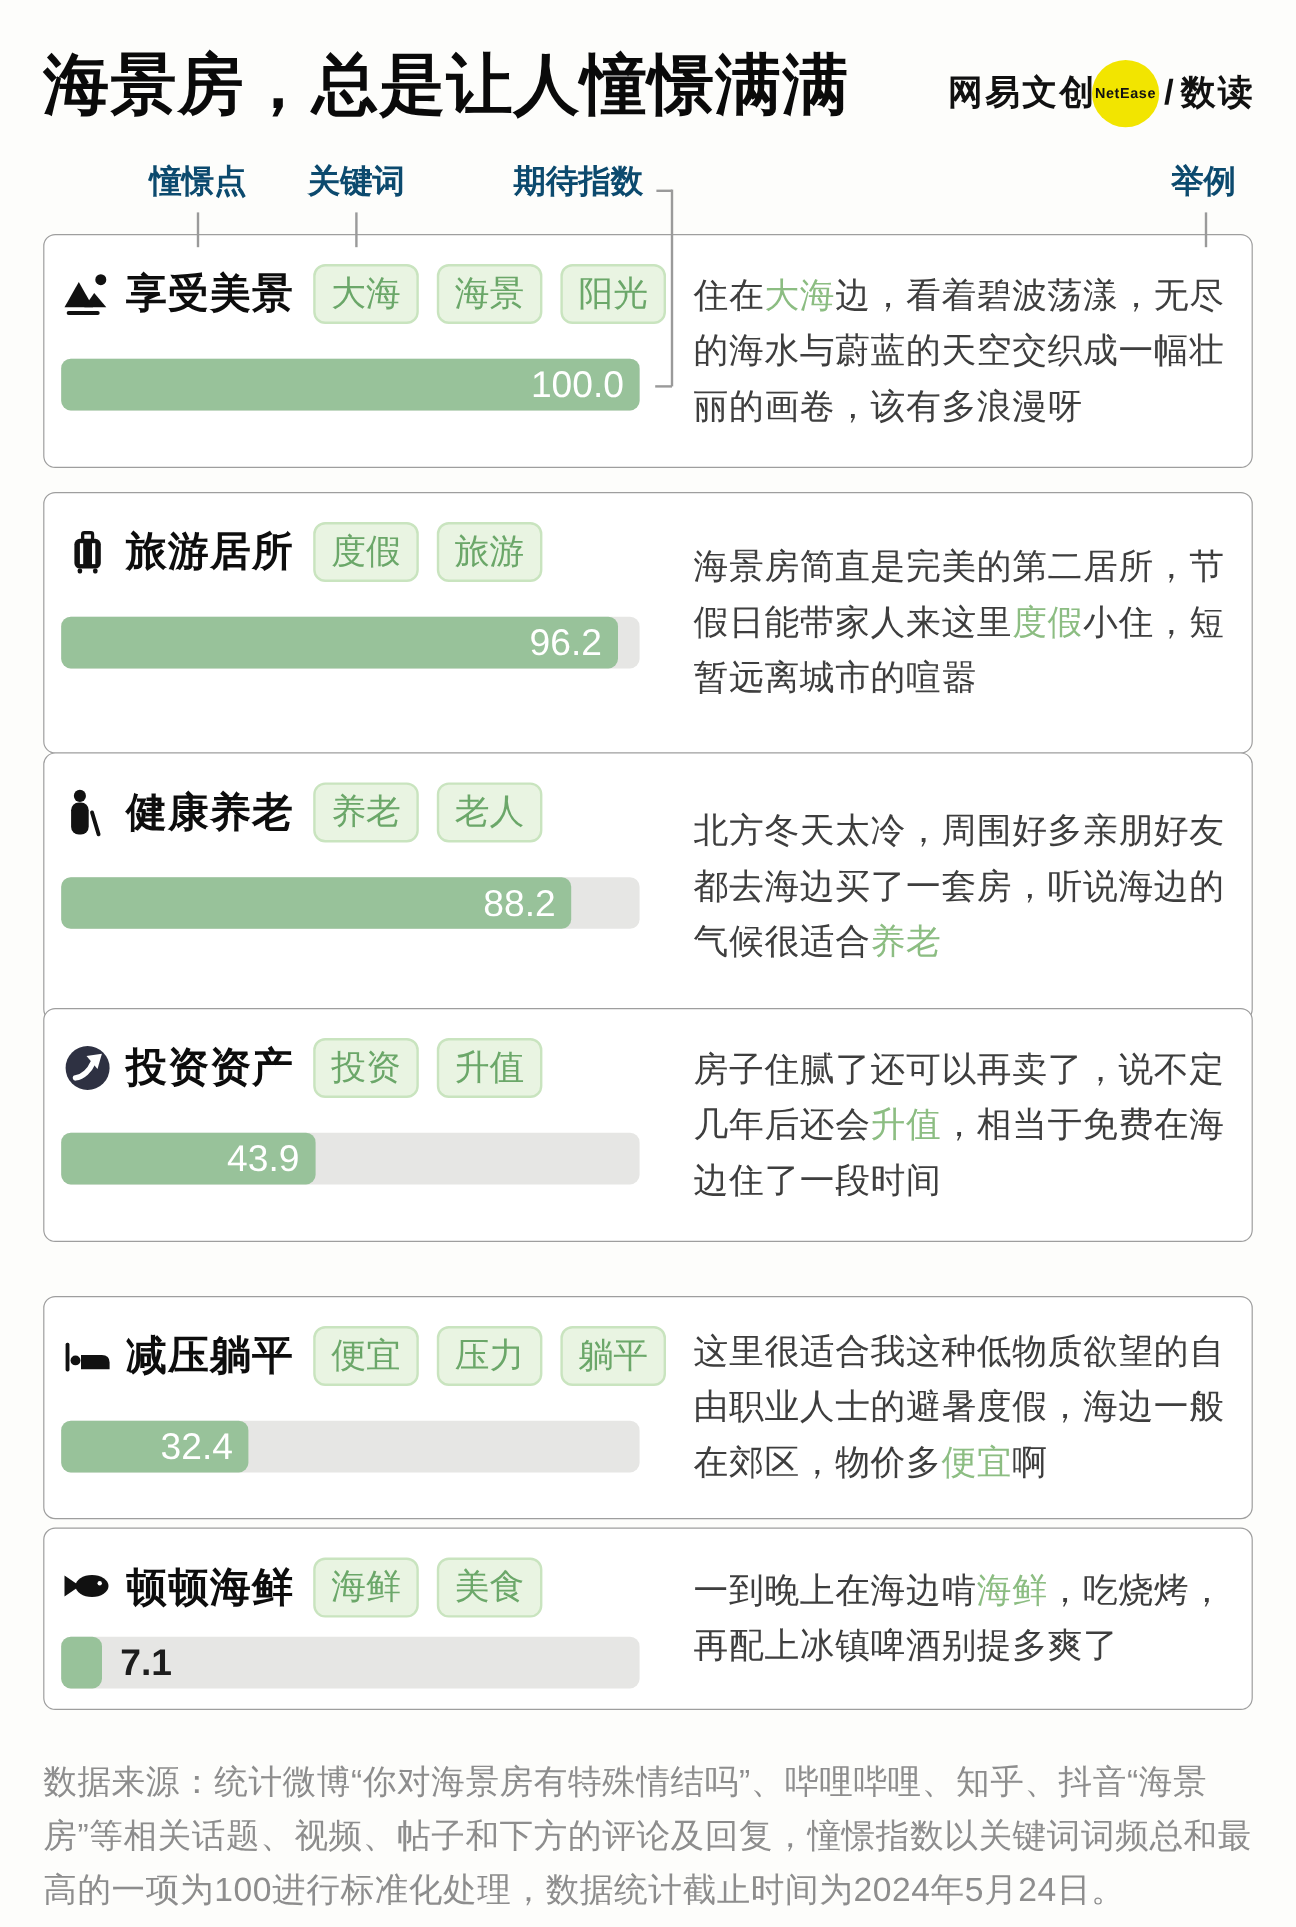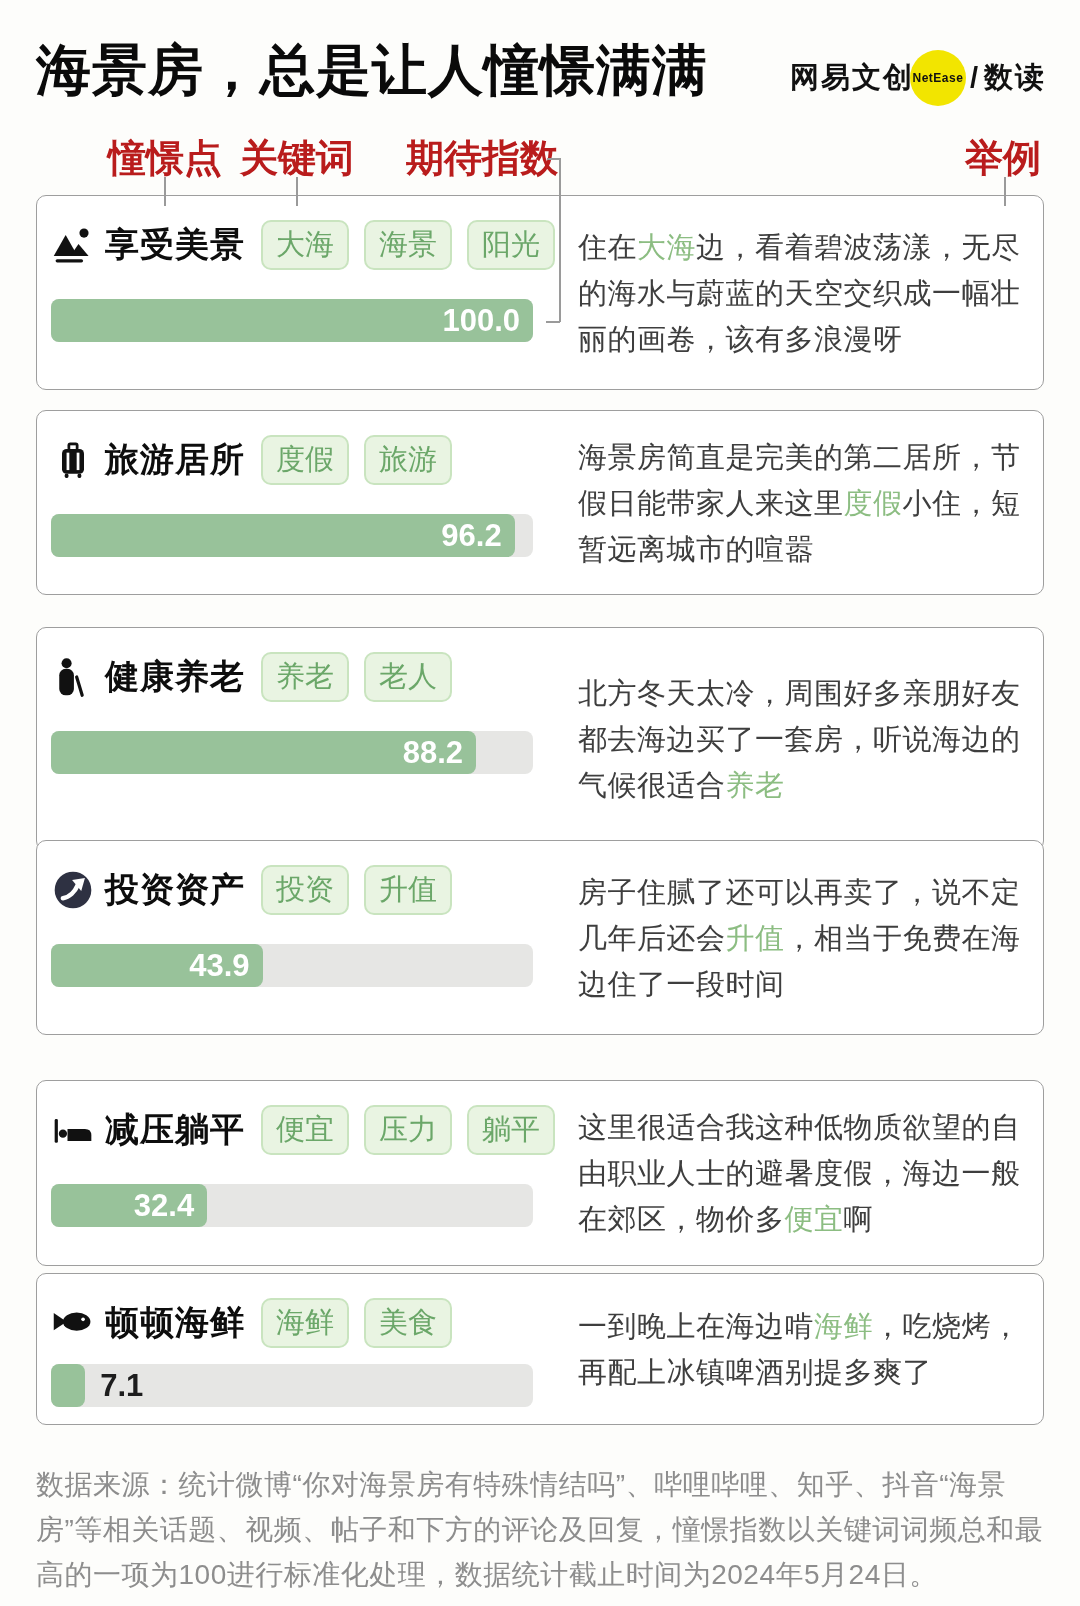--- a/index.html
+++ b/index.html
@@ -9,36 +9,36 @@
   
   .title { position:absolute; left:36px; top:34px; font-size:55px; font-weight:900; color:#0a0a0a; letter-spacing:1px; white-space:nowrap; }
   .logo { position:absolute; right:34px; top:50px; display:flex; align-items:center;text-align:center; }
   .logo-brand { font-size:29px; font-weight:800; letter-spacing:2px; }
   .logo-circle { width:56px; height:56px; border-radius:50%; background:var(--logo-yellow,#f2e500); display:flex; align-items:center; justify-content:center; margin:0 4px 0 -4px; }
   .logo-badge { font-size:12px; font-weight:bold; letter-spacing:0.5px; }
   .logo-divider { font-size:29px; font-weight:800; margin:0 6px 0 0; }
   .logo-sub { font-size:29px; font-weight:800; letter-spacing:2px; }
 
   
-  .col-label { position:absolute; top:133px; transform:translateX(-50%); font-size:38px; font-weight:800; color:#b91c1c; white-space:nowrap;font-family:Liberation Mono, monospace; }
+  .col-label { position:absolute; top:133px; transform:translateX(-50%); font-size:27px; font-weight:800; color:#0c4a6e; white-space:nowrap;font-family:Liberation Mono, monospace; }
 
   
   .leader { position:absolute; background:#9a9a9a; z-index:6; }
 
   
   .card { position:absolute; left:36px; width:1008px; background:#ffffff; border:1.5px solid #9e9e9e; border-radius:10px; box-sizing:border-box; }
   .card-head { position:absolute; left:14px; top:24px; display:flex; align-items:center; }
   .cat-icon { width:44px; height:44px; flex:0 0 auto; }
   .card-title { font-size:34px; font-weight:800; color:#0d0d0d; margin-left:10px; white-space:nowrap; letter-spacing:1px; }
   .tags { display:flex; margin-left:16px; gap:15px; }
   .tag { font-size:29px; color:var(--tag-text,#6ba769); background:var(--tag-bg,#e9f4e2); border:2px solid var(--tag-border,#c9e4bf); border-radius:10px; padding:3px 13px; white-space:nowrap; }
 
   .bar-track { position:absolute; left:14px; top:103px; width:482px; height:43px; background:var(--track,#e6e6e4); border-radius:8px; }
   .bar-fill { position:relative; height:100%; background:var(--bar-green,#98c29a); border-radius:8px; display:flex; align-items:center; justify-content:flex-end; }
-  .bar-label { color:#ffffff; font-weight:bold; font-size:31px; padding-right:13px; white-space:nowrap; }
+  .bar-label { color:#ffffff; font-weight:normal; font-size:31px; padding-right:13px; white-space:nowrap; }
   .bar-label.outside { position:absolute; left:100%; top:50%; transform:translateY(-50%); color:#1d1d1d; padding-right:0; margin-left:15px; font-weight:600; }
 
   .example { position:absolute; left:541px; right:15px; top:0; bottom:0; display:flex; align-items:center; }
   .example p { margin:0; font-size:29px; line-height:46px; color:#3e3e3e; letter-spacing:0.5px; }
   .hl { color:var(--highlight,#8cbd82); }
 
   
   .footer { position:absolute; left:36px; top:1462px; width:1010px; font-size:28px; line-height:45px; color:#8d8d8d; letter-spacing:0.5px; }
 </style>
 </head>
@@ -87,21 +87,21 @@
     <div class="bar-track">
       <div class="bar-fill" style="width: 100%;">
         <span class="bar-label">100.0</span>
       </div>
     </div>
     <div class="example">
       <p><span>住在</span><span class="hl">大海</span><span>边，看着碧波荡漾，无尽的海水与蔚蓝的天空交织成一幅壮丽的画卷，该有多浪漫呀</span></p>
     </div>
   </div>
 
-  <div class="card" style="top:410px; height:185px;">
+  <div class="card" style="top:410px; height:218px;">
     <div class="card-head">
       <svg class="cat-icon" viewBox="0 0 48 48">
         <rect x="18" y="5" width="12" height="9" rx="3" fill="#111"></rect>
         <rect x="21" y="8" width="6" height="6" fill="#fff"></rect>
         <rect x="12" y="12" width="24" height="27" rx="5" fill="#111"></rect>
         <rect x="17" y="16" width="3" height="19" fill="#fff"></rect>
         <rect x="28" y="16" width="3" height="19" fill="#fff"></rect>
         <rect x="15" y="39" width="4" height="4.5" rx="1.5" fill="#111"></rect>
         <rect x="29" y="39" width="4" height="4.5" rx="1.5" fill="#111"></rect>
       </svg>

